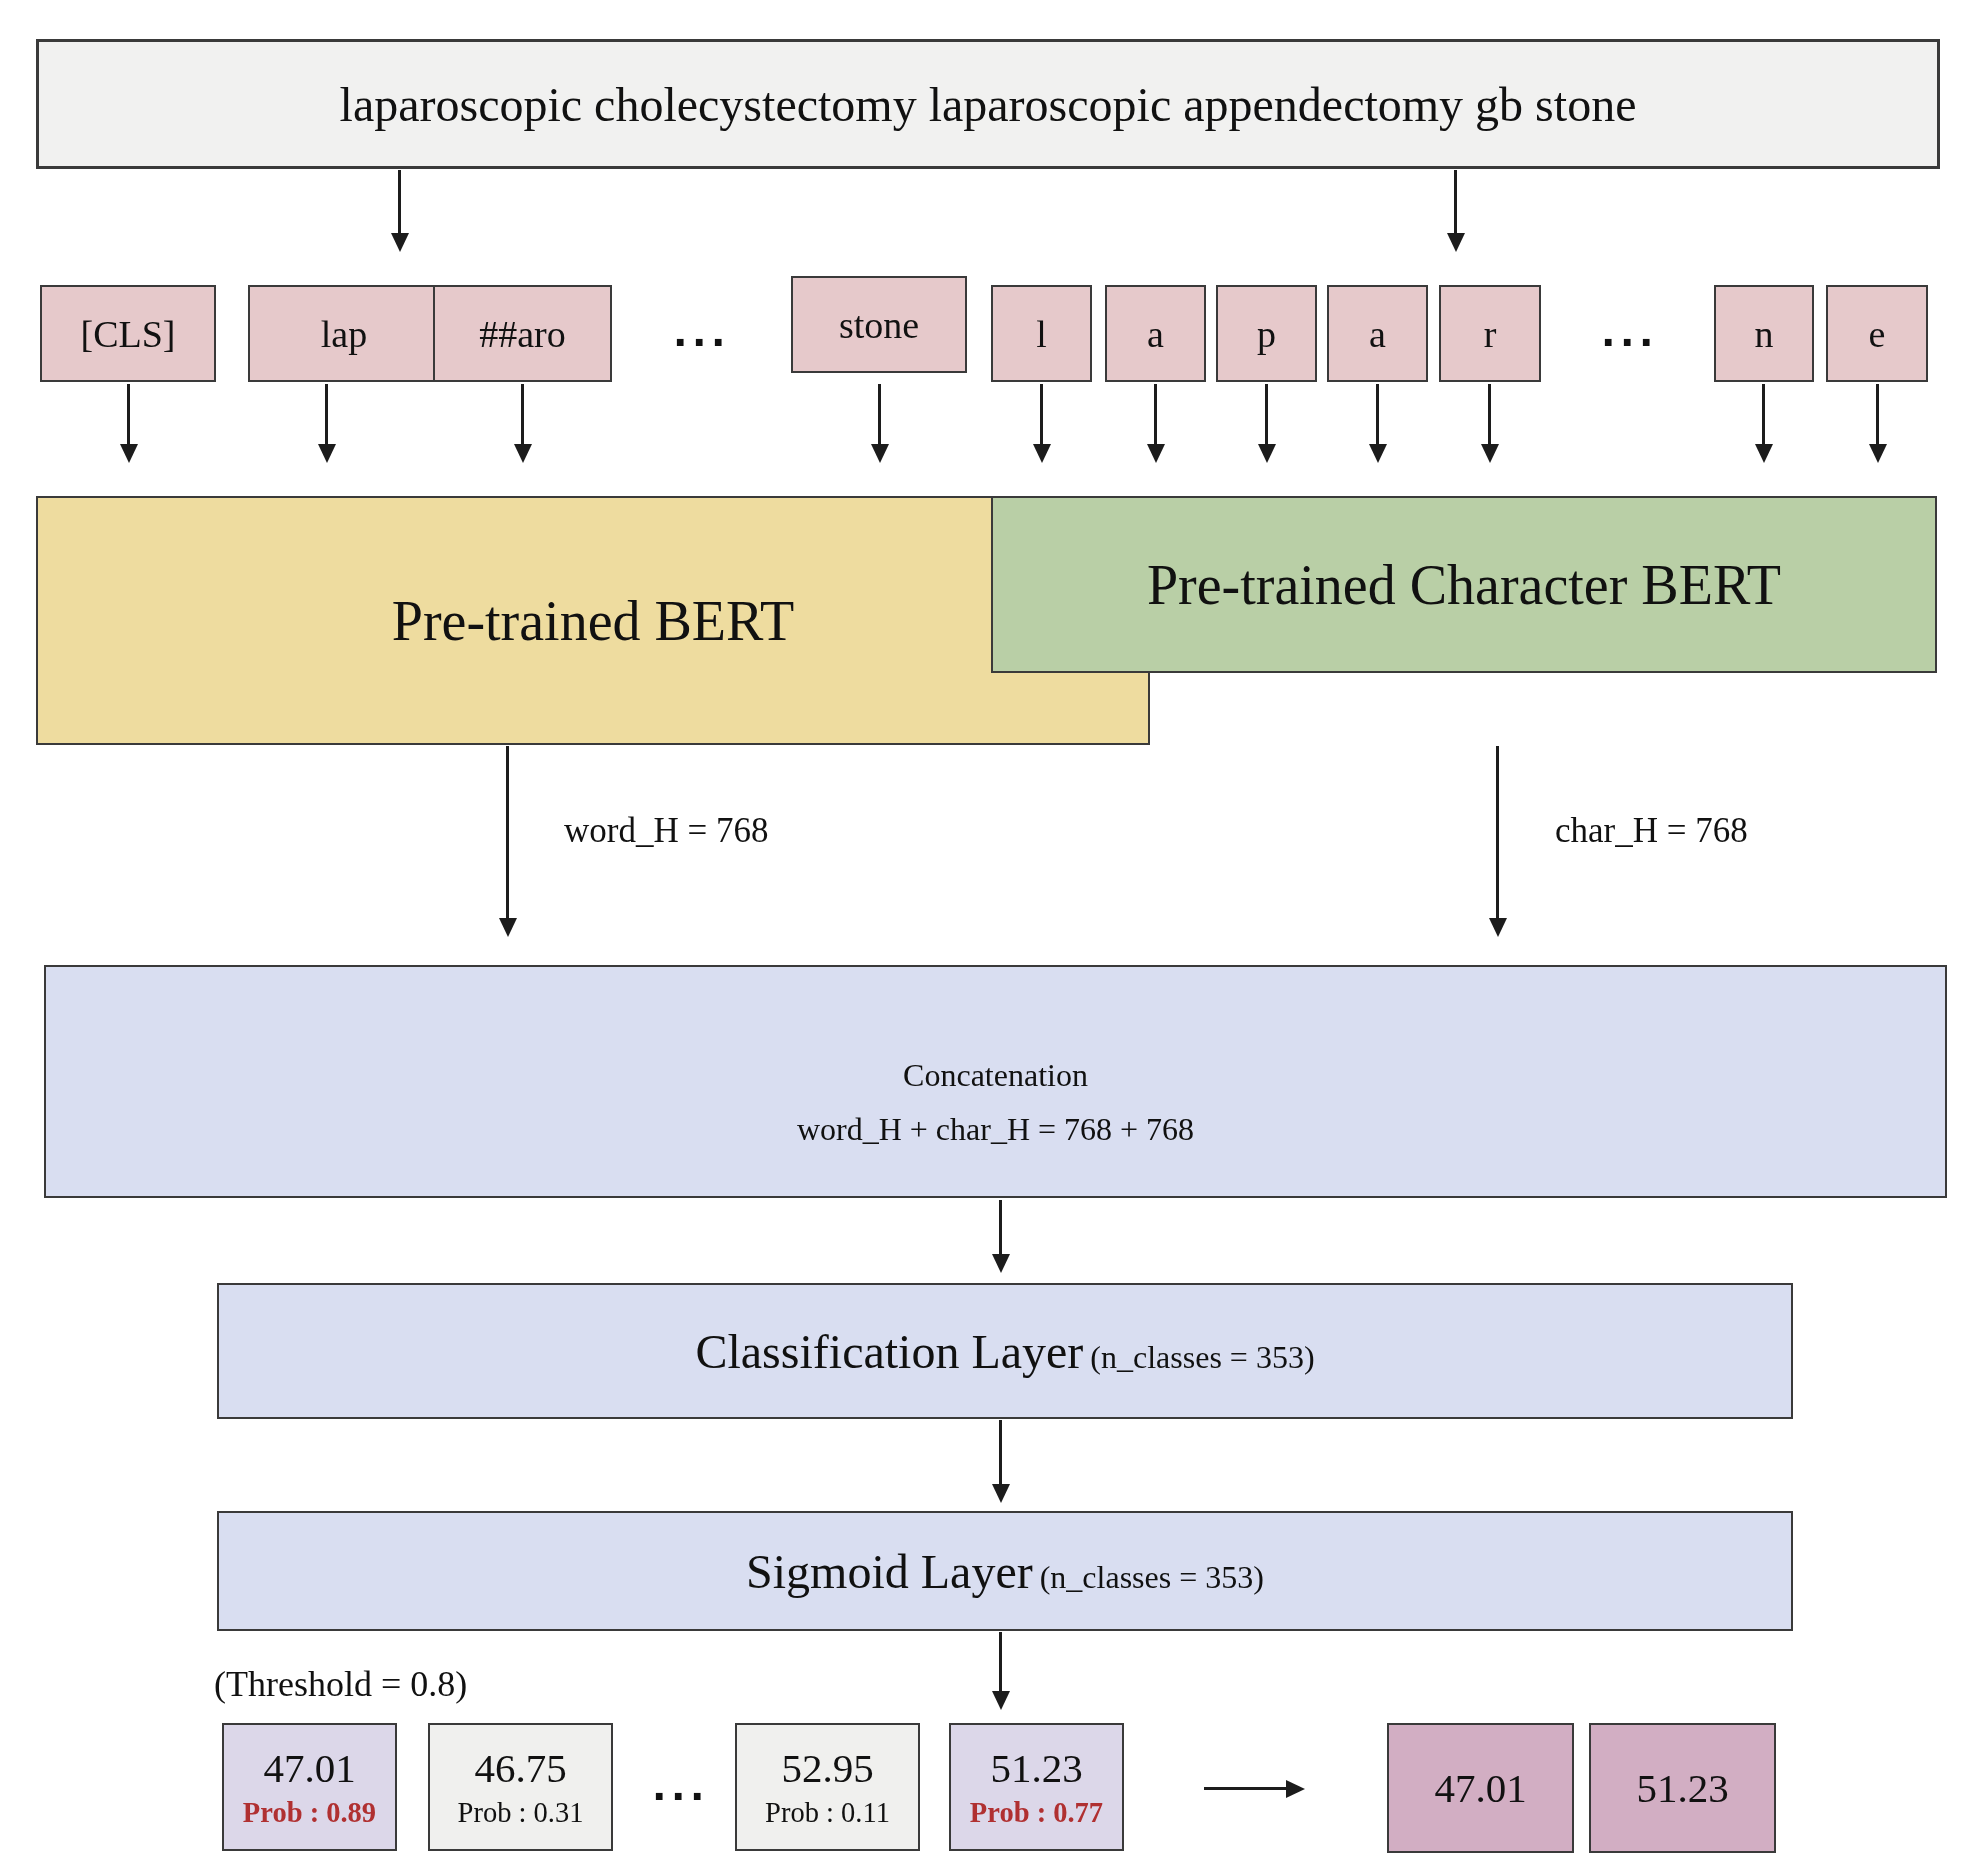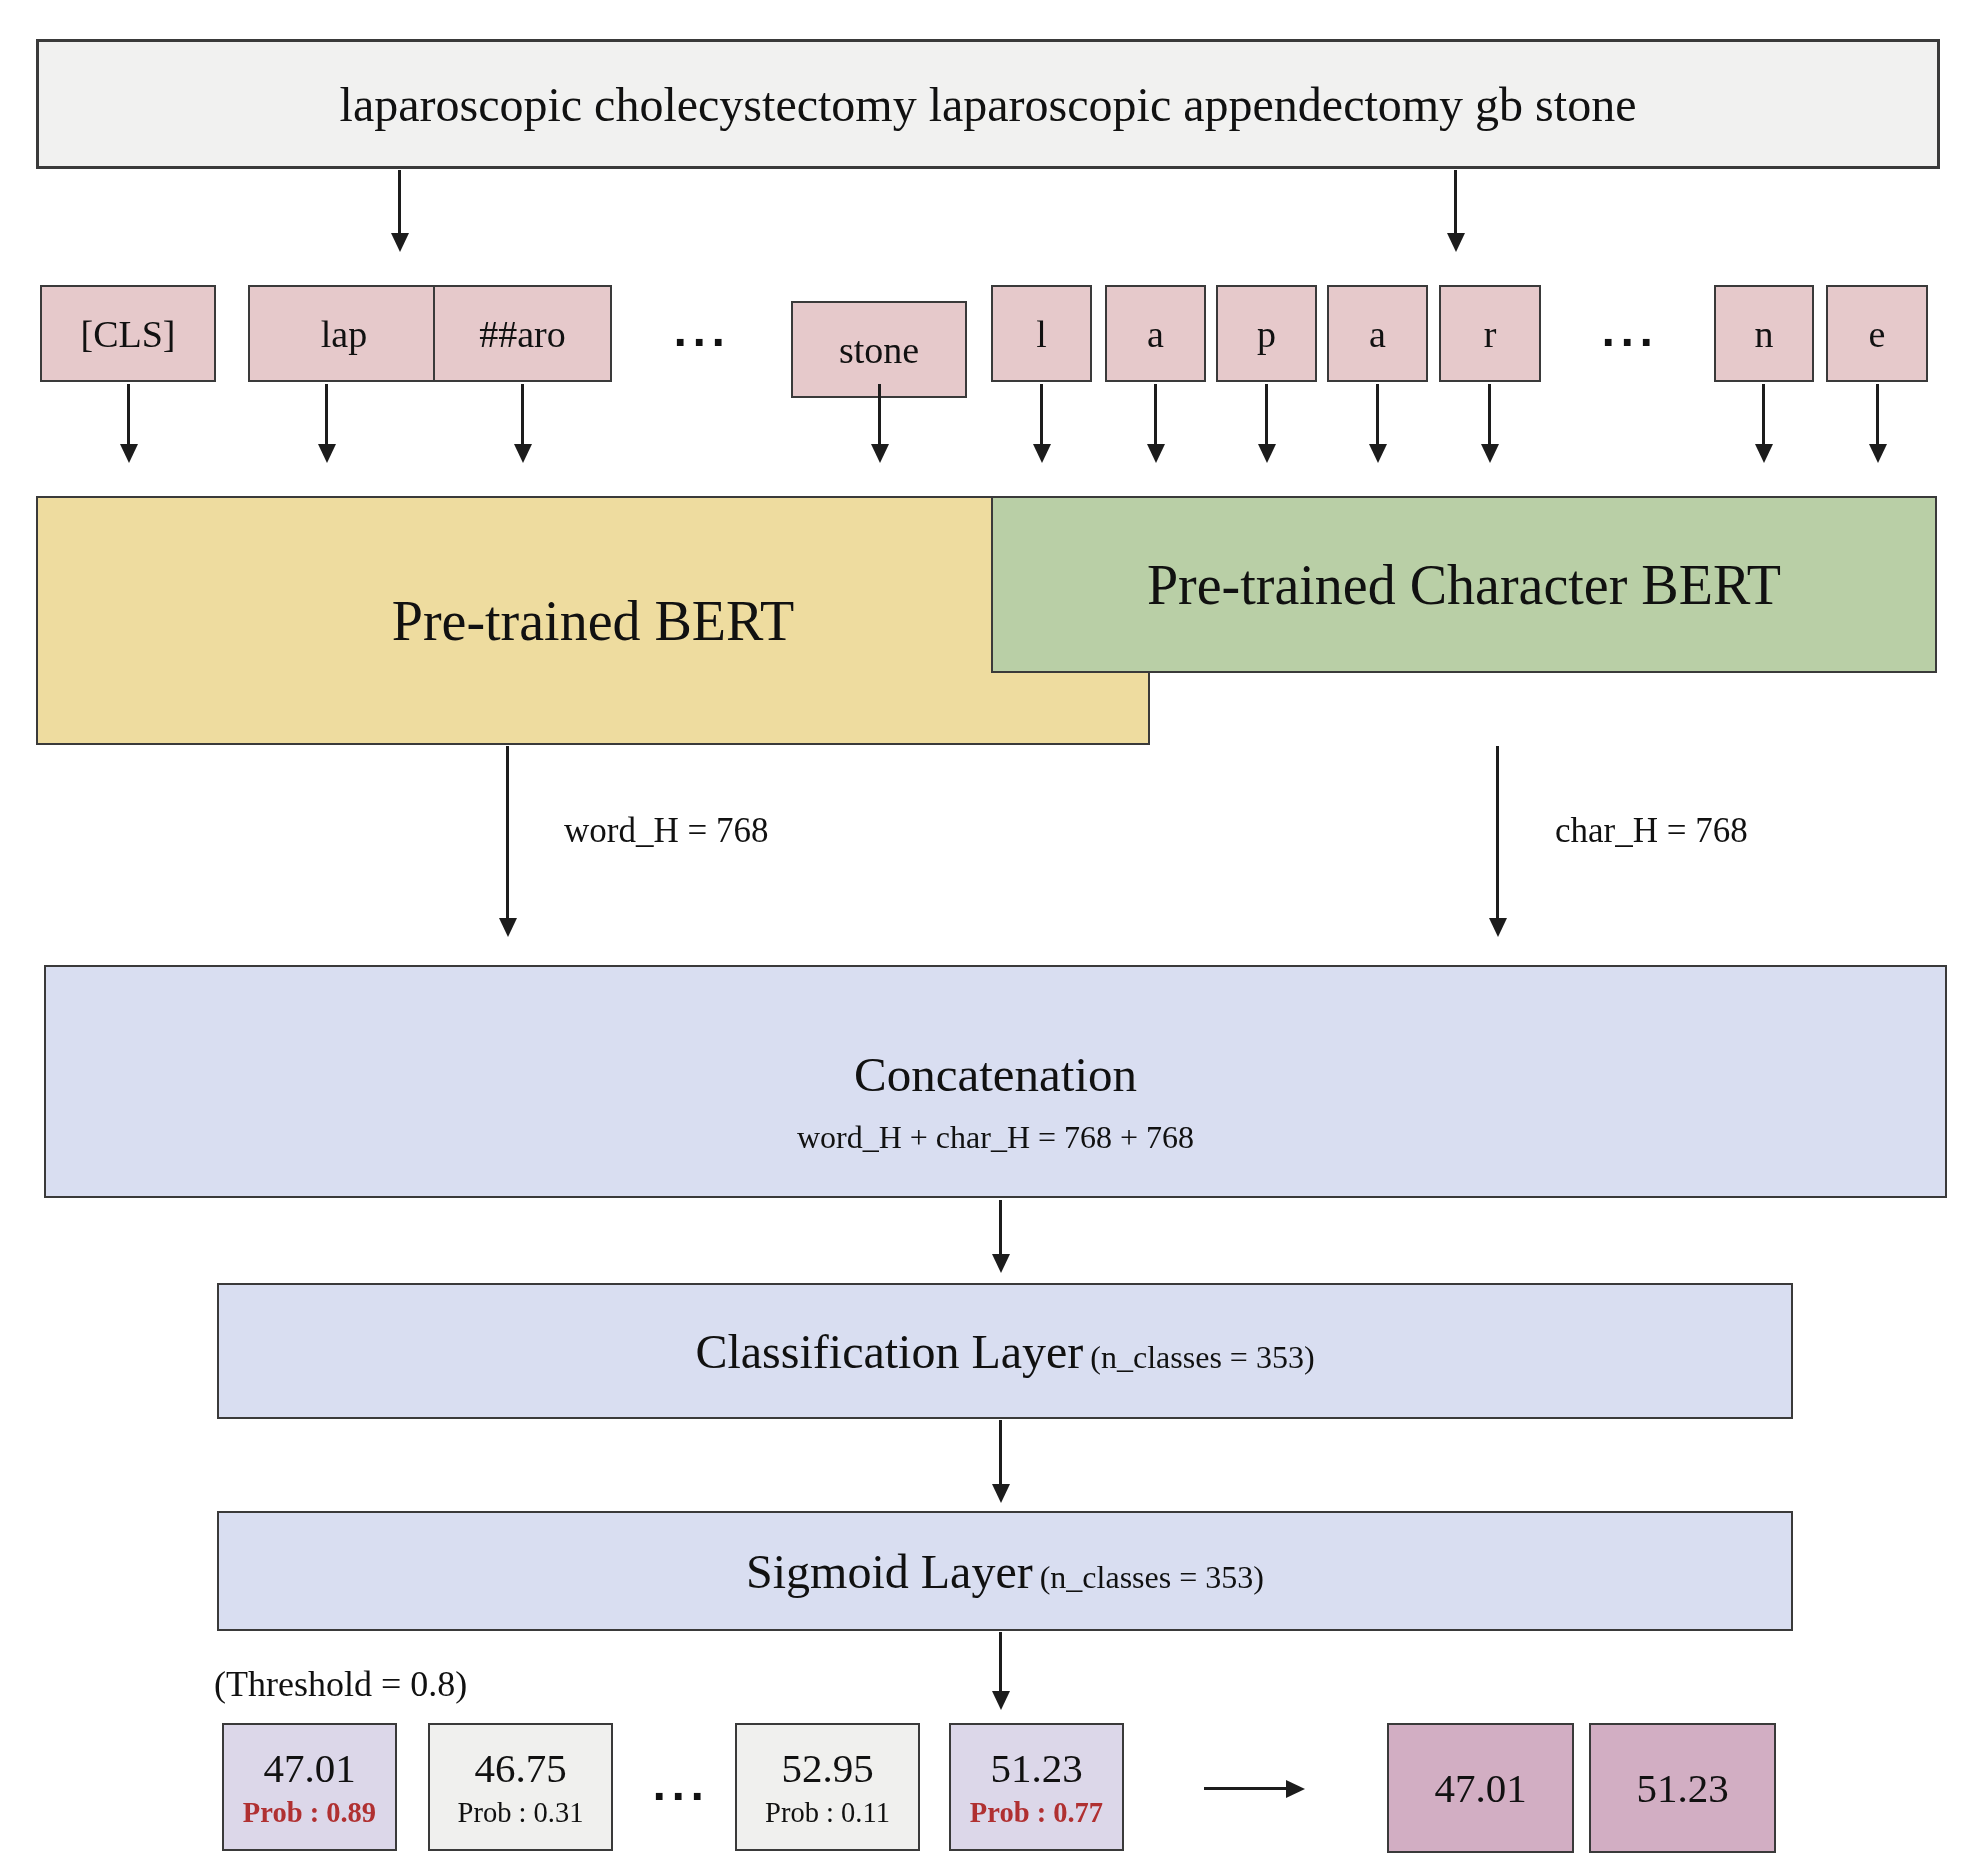--- a/index.html
+++ b/index.html
@@ -19,21 +19,21 @@
     align-items:center;
     justify-content:center;
     text-align:center;
     font-family:Liberation Serif, serif;
   }
   .input-box{background:#f1f1f0;border-width:3.2px;font-size:48px;}
   .token{background:#e6c9cb;font-size:38px;}
   .word-bert{background:#eedc9f;font-size:56px;}
   .char-bert{background:#b9cfa6;font-size:56px;}
   .layer-box{background:#d9def1;flex-direction:column;}
-  .concat-title{font-size:49px;line-height:1;margin-top:40px;}
+  .concat-title{font-size:32px;line-height:1;margin-top:40px;}
   .concat-formula{font-size:32px;margin-top:22px;line-height:1;}
   .layer-line{display:flex;align-items:baseline;gap:7px;}
   .layer-title{font-size:48px;}
   .layer-params{font-size:32px;}
   .dots{
     position:absolute;display:flex;align-items:center;justify-content:center;
     font-family:"DejaVu Sans","Liberation Sans",sans-serif;
     font-weight:900;font-size:38px;letter-spacing:4.5px;line-height:0.2;
   }
   .side-label{position:absolute;font-size:35px;white-space:nowrap;}
@@ -84,21 +84,21 @@
   <div class="box token" style="left:40px;top:285px;width:176px;height:97px">
     <span>[CLS]</span>
   </div>
   <div class="box token" style="left:248px;top:285px;width:192px;height:97px">
     <span>lap</span>
   </div>
   <div class="box token" style="left:433px;top:285px;width:179px;height:97px">
     <span>##aro</span>
   </div>
   <div class="dots" style="left:648px;top:295px;width:107px;height:78px">...</div>
-  <div class="box token" style="left:791px;top:301px;width:176px;height:97px">
+  <div class="box token" style="left:791px;top:276px;width:176px;height:97px">
     <span>stone</span>
   </div>
 
   <div class="box token" style="left:991px;top:285px;width:101px;height:97px">
     <span>l</span>
   </div>
   <div class="box token" style="left:1105px;top:285px;width:101px;height:97px">
     <span>a</span>
   </div>
   <div class="box token" style="left:1216px;top:285px;width:101px;height:97px">

